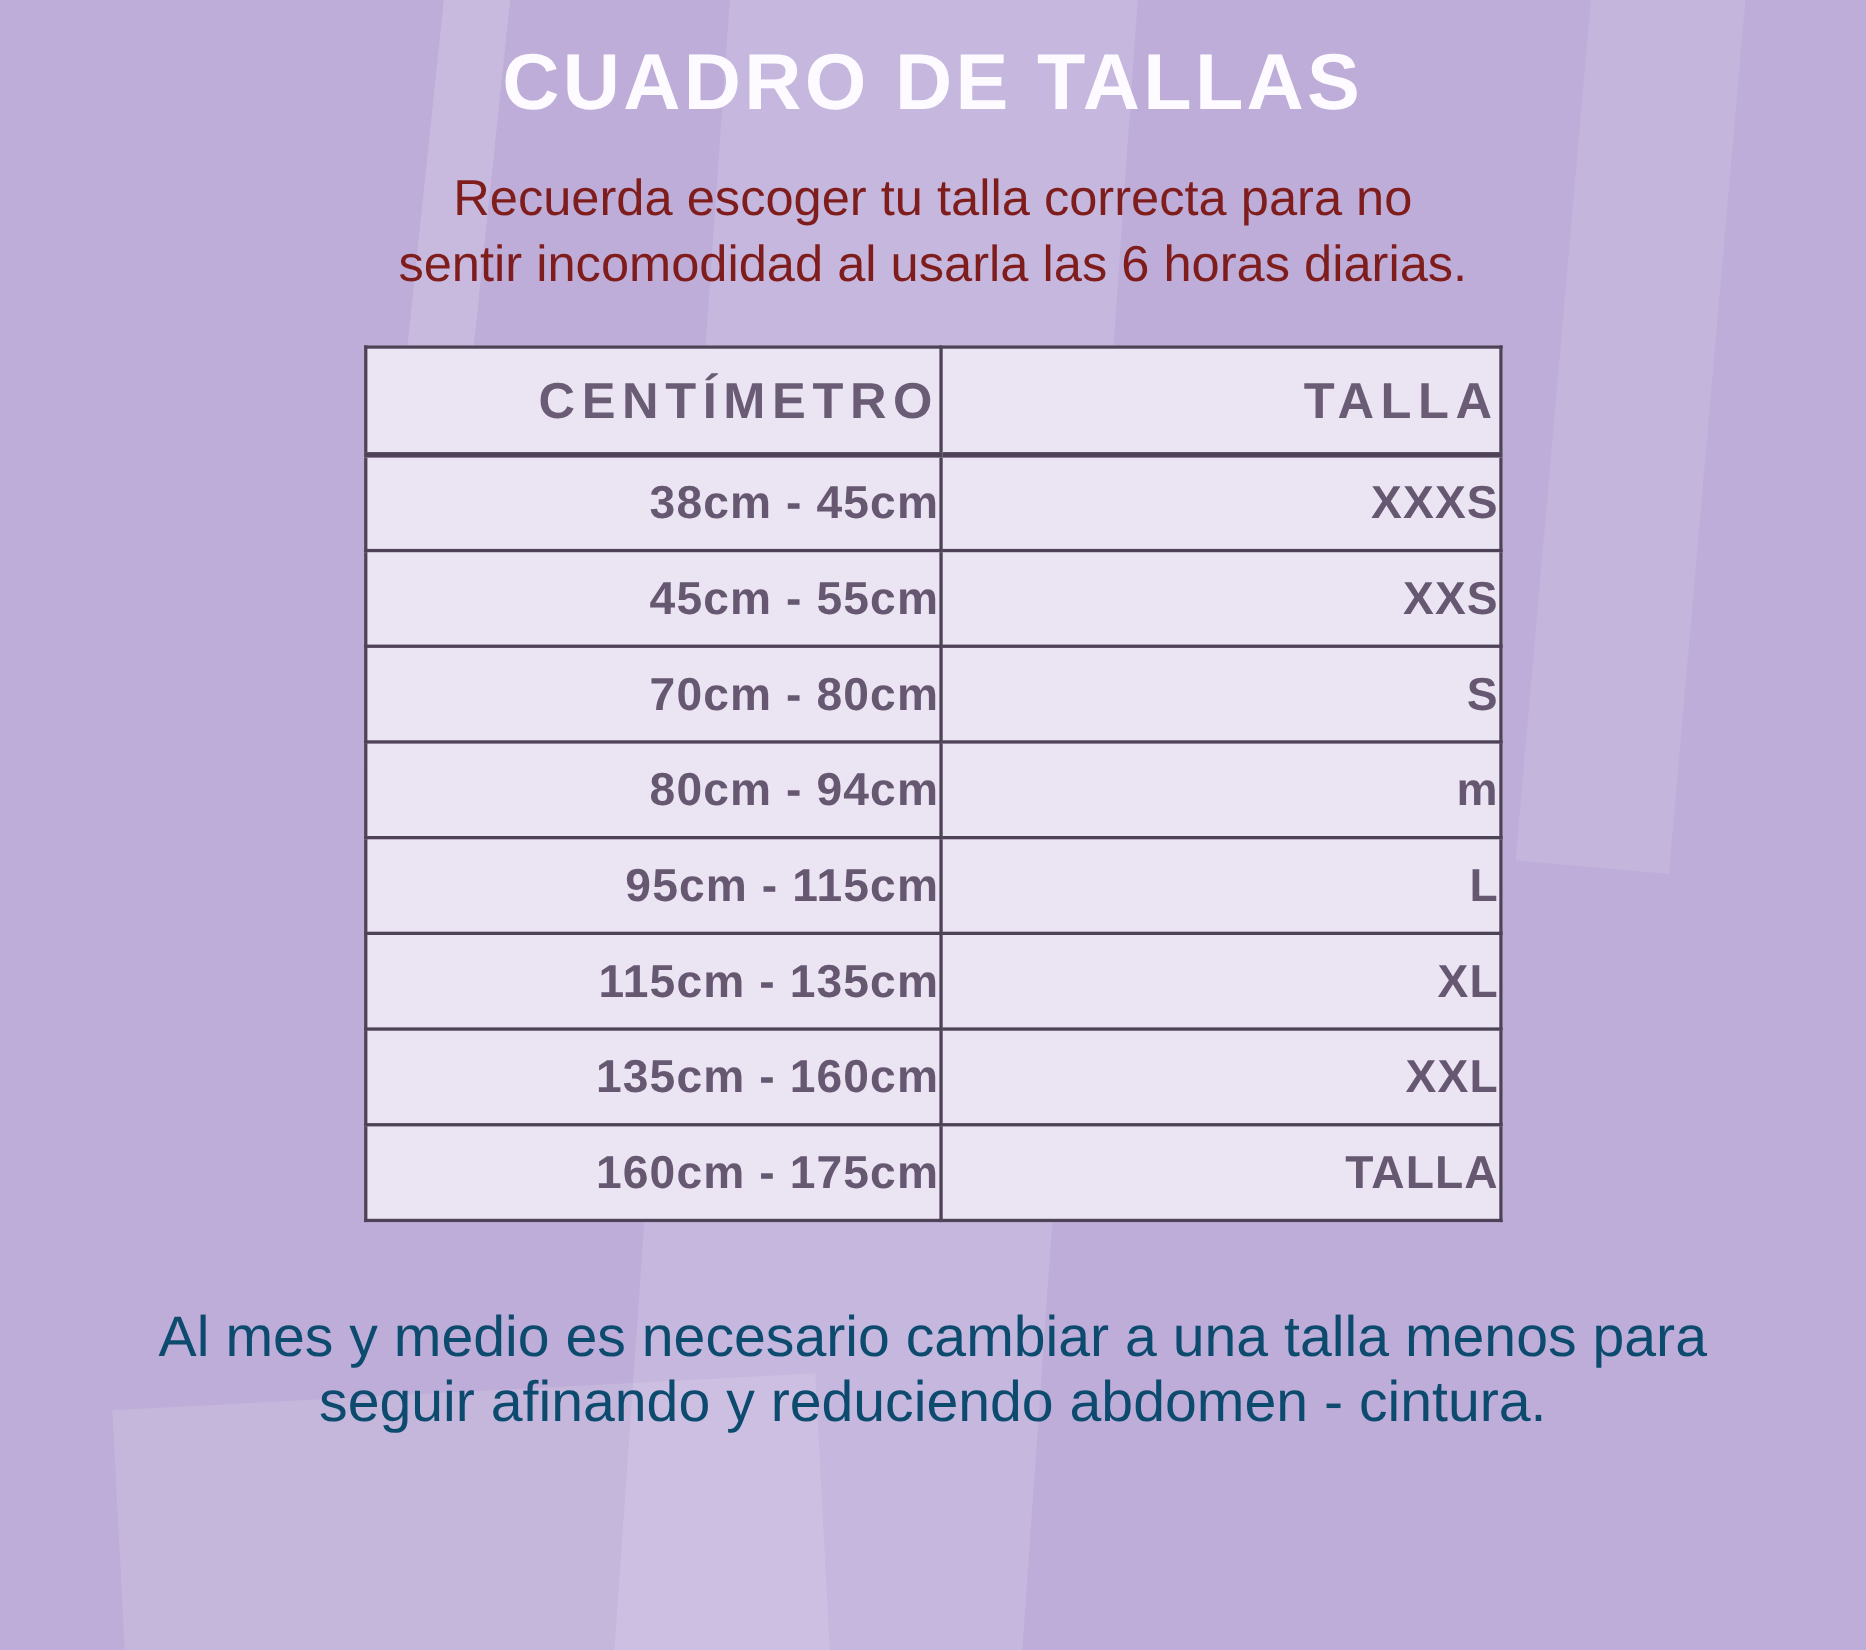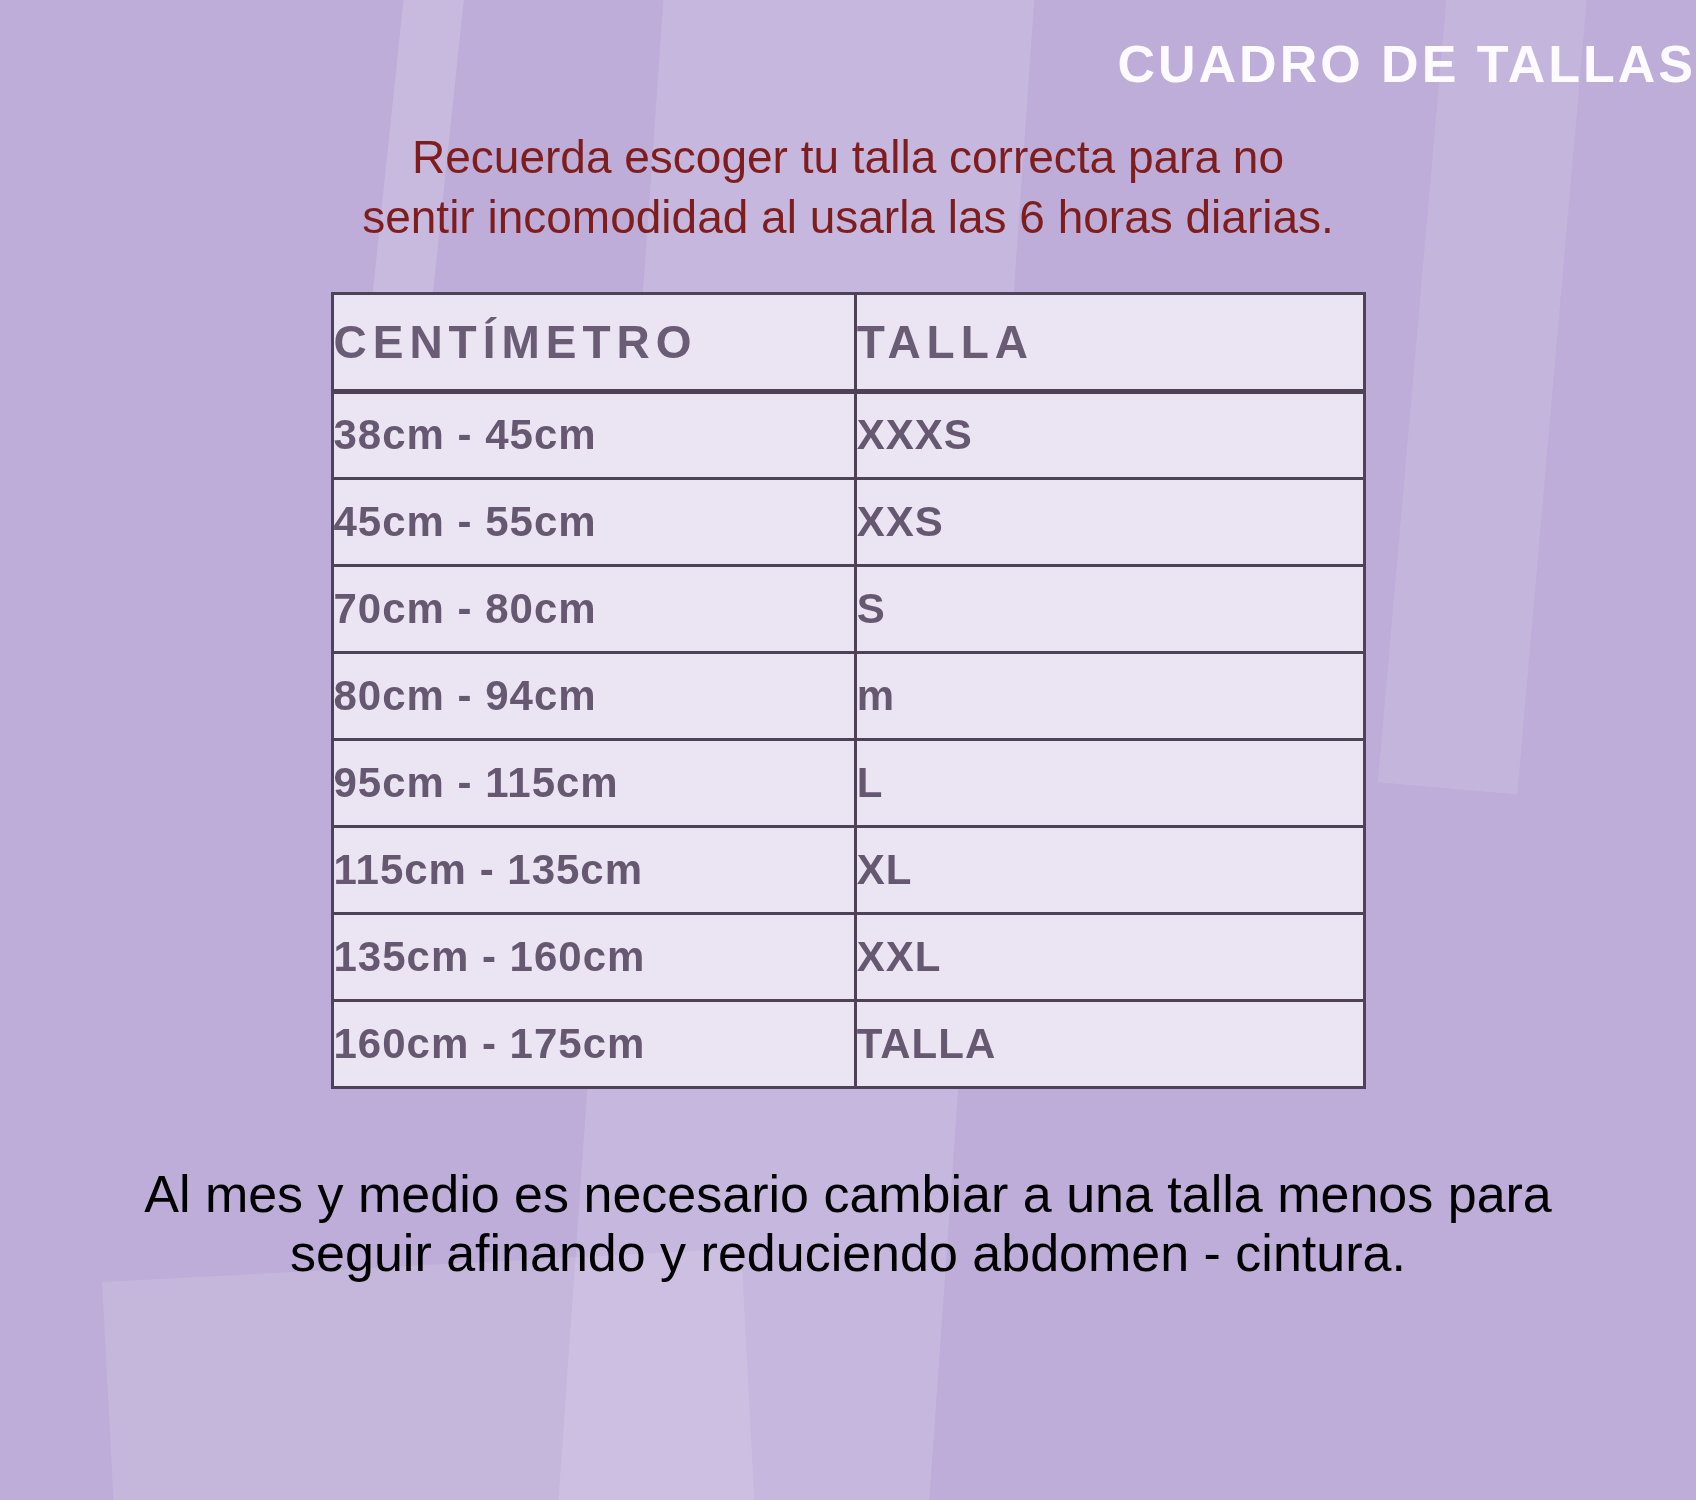--- a/index.html
+++ b/index.html
@@ -19,25 +19,24 @@
   }
   .stripe-1 { left: 370px; top: -60px; width: 60px;  height: 760px;  transform: rotate(6deg); }
   .stripe-2 { left: 610px; top: -80px; width: 370px; height: 1700px; transform: rotate(4deg); background: rgba(255,255,255,0.13); }
   .stripe-3 { left: 1415px; top: -70px; width: 140px; height: 860px; transform: rotate(5deg); background: rgba(255,255,255,0.10); }
   .stripe-4 { left: 110px; top: 1265px; width: 640px; height: 320px; transform: rotate(-3deg); background: rgba(255,255,255,0.12); }
 
   .content { position: relative; z-index: 2; text-align: center; }
 
   .page-title {
     margin-top: 34px;
-    font-size: 52px;
+    font-size: 72px;
     font-weight: bold;
     letter-spacing: 3px;
     color: #fdfbff;
-    text-align: right;
   }
   .page-subtitle {
     margin-top: 10px;
     font-size: 80px;
     font-weight: bold;
     letter-spacing: 1px;
     color: #fdfbff;
   }
   .intro {
     margin-top: 34px;
@@ -48,21 +47,21 @@
 
   table.size-table {
     margin: 44px auto 0 auto;
     width: 1035px;
     border-collapse: collapse;
     background: #ebe4f3;
   }
   table.size-table th,
   table.size-table td {
     border: 3px solid #4e4257;
-    text-align: left;
+    text-align: right;
     vertical-align: middle;
   }
   table.size-table th {
     height: 98px;
     font-size: 46px;
     font-weight: bold;
     letter-spacing: 6px;
     color: #6b5c76;
   }
   table.size-table th:first-child { width: 50.7%; }
@@ -72,21 +71,21 @@
     font-size: 42px;
     font-weight: bold;
     letter-spacing: 1px;
     color: #665871;
   }
 
   .footer-note {
     margin-top: 76px;
     font-size: 52px;
     line-height: 1.15;
-    color: #000000;
+    color: #0c4a6e;
   }
 </style>
 </head>
 <body>
 
 <div class="stripe stripe-1"></div>
 <div class="stripe stripe-2"></div>
 <div class="stripe stripe-3"></div>
 <div class="stripe stripe-4"></div>
 

